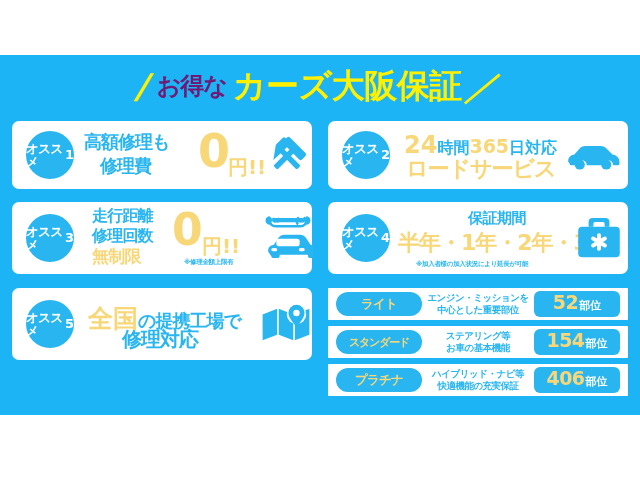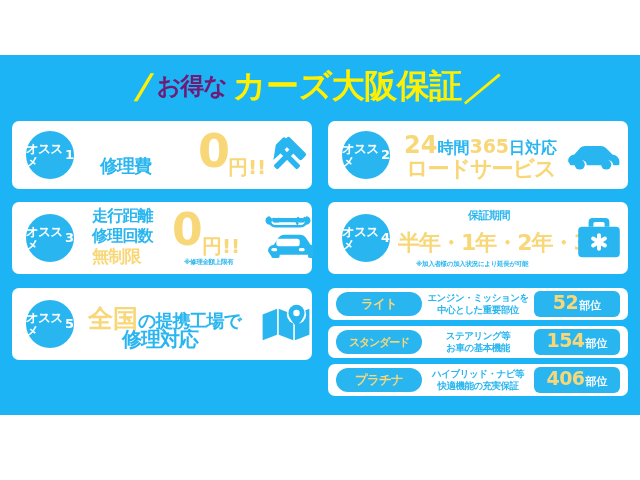--- a/index.html
+++ b/index.html
@@ -119,21 +119,21 @@
     position: absolute;
     display: flex;
     align-items: center;
     justify-content: center;
   }
 
   
   .plan-row {
     position: absolute;
     background: #ffffff;
-    border-radius: 7px;
+    border-radius: 1px;
     display: flex;
     align-items: center;
     box-sizing: border-box;
     padding: 0 8px;
   }
   .plan-pill {
     width: 86px;
     height: 24px;
     background: #29b6f0;
     border-radius: 12px;
@@ -192,20 +192,21 @@
     <span class="hl-small">お得な</span>
     <span class="hl-big">カーズ大阪保証</span>
     <span class="slash right">／</span>
   </div>
 
   <div class="card" style="left:12px; top:121px; width:300px; height:68px;">
     <div class="badge" style="left:14px; top:10px; width:48px; height:48px;">
       <span class="b-text">オススメ</span>
       <span class="b-num">1</span>
     </div>
+    <div class="ctext cy" style="left:72px; top:11px; font-size:18px; letter-spacing:-1px;">高額修理も</div>
     <div class="ctext cy" style="left:88px; top:35px; font-size:18px; letter-spacing:-1px;">修理費</div>
     <div class="ctext ye" style="left:186px; top:7px; font-size:46px; line-height:1;">0</div>
     <div class="ctext ye" style="left:216px; top:35px; font-size:20px;">円!!</div>
     <div class="icon-wrap" style="left:252px; top:12px; width:46px; height:46px;">
       <svg width="44" height="44" viewBox="0 0 64 64" fill="#29b6f0">
         <g transform="rotate(45 32 32)">
           <rect x="28" y="16" width="8" height="40" rx="2"></rect>
           <path d="M16 10 h32 a3 3 0 0 1 3 3 v7 a3 3 0 0 1 -3 3 h-32 a3 3 0 0 1 -3 -3 v-7 a3 3 0 0 1 3 -3 z"></path>
         </g>
         <g transform="rotate(-45 32 32)">
@@ -256,21 +257,21 @@
         <rect x="43" y="44" width="7" height="4" rx="2" fill="#ffffff"></rect>
       </svg>
     </div>
   </div>
 
   <div class="card" style="left:328px; top:202px; width:300px; height:72px;">
     <div class="badge" style="left:14px; top:12px; width:48px; height:48px;">
       <span class="b-text">オススメ</span>
       <span class="b-num">4</span>
     </div>
-    <div class="ctext cy" style="left:140px; top:8px; font-size:11px; letter-spacing:-0.5px;">保証期間</div>
+    <div class="ctext cy" style="left:140px; top:8px; font-size:15px; letter-spacing:-0.5px;">保証期間</div>
     <div class="ctext ye" style="left:70px; top:29px; font-size:22px; letter-spacing:-1px;">半年・1年・2年・3年</div>
     <div class="note" style="left:88px; top:58px;">※加入者様の加入状況により延長が可能</div>
     <div class="icon-wrap" style="left:246px; top:10px; width:50px; height:52px;">
       <svg width="48" height="48" viewBox="0 0 60 58" fill="#29b6f0">
         <path d="M22 4 h16 a5 5 0 0 1 5 5 v6 h-6 v-4 a2 2 0 0 0 -2 -2 h-10 a2 2 0 0 0 -2 2 v4 h-6 v-6 a5 5 0 0 1 5 -5 z"></path>
         <rect x="4" y="15" width="52" height="38" rx="5"></rect>
         <g fill="#ffffff" transform="translate(30 34)">
           <rect x="-2.5" y="-11" width="5" height="22" rx="2.5"></rect>
           <rect x="-2.5" y="-11" width="5" height="22" rx="2.5" transform="rotate(60)"></rect>
           <rect x="-2.5" y="-11" width="5" height="22" rx="2.5" transform="rotate(120)"></rect>

